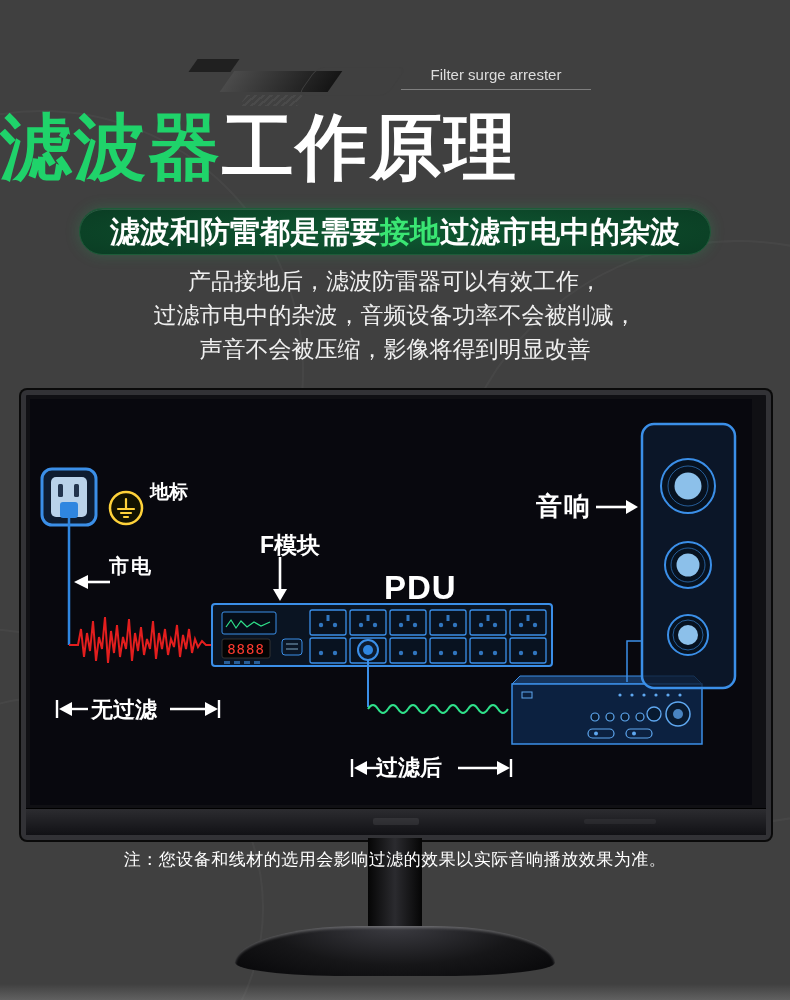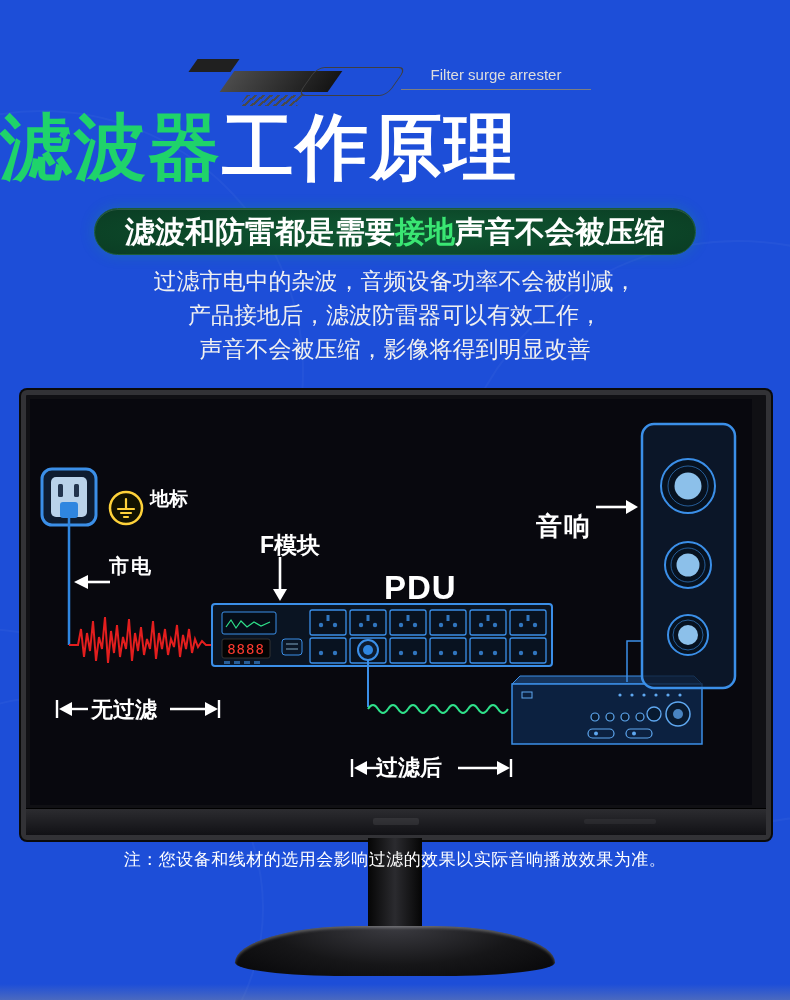--- a/index.html
+++ b/index.html
@@ -1,17 +1,17 @@
 <!DOCTYPE html>
 <html><head>
 <meta charset="utf-8">
 <style>
   html,body { margin:0; padding:0; background:#000; }
   body { font-family: "Liberation Sans", "DejaVu Sans", sans-serif; }
-  .page { position:relative; width:790px; height:1000px; margin:0 auto; background:#1d4ed8; overflow:hidden; }
+  .page { position:relative; width:790px; height:1000px; margin:0 auto; background:#404040; overflow:hidden; }
 
   
   .arc { position:absolute; border:2px solid rgba(255,255,255,0.035); border-radius:50%; }
   .arc1 { left:-220px; top:110px; width:520px; height:520px; }
   .arc2 { right:-240px; top:240px; width:580px; height:580px; }
   .arc3 { left:-160px; bottom:-120px; width:420px; height:420px; }
 
   
   .deco { position:absolute; top:55px; left:175px; width:460px; height:58px; }
   .d1 { position:absolute; left:18px; top:4px; width:42px; height:13px; background:#202020; transform:skewX(-35deg); }
@@ -33,27 +33,27 @@
 
   
   .monitor { position:absolute; left:21px; top:390px; width:740px; height:440px; background:#101014; border:5px solid #323236; border-radius:6px; box-shadow:0 0 0 2px #0a0a0a; }
   .screen { position:absolute; left:4px; top:4px; width:722px; height:406px; background:#08080e; }
   .bezel { position:absolute; left:0; right:0; bottom:0; height:26px; background:linear-gradient(180deg,#2c2c30,#111115); border-top:1px solid #000; }
   .bezel-logo { position:absolute; left:50%; top:9px; transform:translateX(-50%); width:46px; height:7px; background:rgba(255,255,255,0.08); border-radius:2px; }
   .bezel-marks { position:absolute; right:110px; top:10px; width:72px; height:5px; background:rgba(255,255,255,0.05); border-radius:2px; }
 
   .diagram-svg { position:absolute; left:0; top:0; width:722px; height:406px; }
   .lbl { position:absolute; color:#fff; font-weight:800; white-space:nowrap; }
-  .lbl-ground { left:120px; top:87px; font-size:19px; }
+  .lbl-ground { left:120px; top:80px; font-size:19px; }
   .lbl-mains { left:79px; top:154px; font-size:20px; letter-spacing:2px; }
   .lbl-fmodule { left:230px; top:131px; font-size:23px; }
   .lbl-pdu { left:354px; top:170px; font-size:33px; letter-spacing:1px; }
   .lbl-unfiltered { left:61px; top:296px; font-size:22px; }
   .lbl-filtered { left:346px; top:354px; font-size:22px; }
-  .lbl-speaker { left:506px; top:110px; font-size:26px; letter-spacing:2px; }
+  .lbl-speaker { left:506px; top:90px; font-size:26px; letter-spacing:2px; }
 
   .note { position:absolute; top:848px; width:100%; text-align:center; color:#fff; font-size:17px; letter-spacing:.5px; z-index:5; }
 
   
   .stand-neck { position:absolute; left:50%; top:838px; transform:translateX(-50%); width:54px; height:96px; background:linear-gradient(90deg,#050505,#2b2b2f 50%,#050505); z-index:2; }
   .stand-base { position:absolute; left:50%; top:926px; transform:translateX(-50%); width:320px; height:50px; z-index:3;
     background: radial-gradient(ellipse at 50% 0%, #3c3c42 0%, #161618 55%, #060608 100%);
     border-radius: 50% 50% 45% 45% / 95% 95% 35% 35%;
     box-shadow: inset 0 2px 3px rgba(255,255,255,.28); }
   .floor { position:absolute; left:0; right:0; bottom:0; height:16px; background:linear-gradient(180deg, rgba(130,130,130,0) 0%, rgba(150,150,150,.38) 100%); z-index:1; }
@@ -72,26 +72,26 @@
     <div class="d3"></div>
     <div class="d4"></div>
     <div class="tagline">Filter surge arrester</div>
   </div>
 
   <div class="title">
     <span class="green">滤波器</span><span>工作原理</span>
   </div>
 
   <div class="banner">
-    <span>滤波和防雷都是需要</span><span class="hl">接地</span><span>声音不会被压缩</span>
+    <span>滤波和防雷都是需要</span><span class="hl">接地</span><span>过滤市电中的杂波</span>
   </div>
 
   <div class="desc">
+    <div>产品接地后，滤波防雷器可以有效工作，</div>
     <div>过滤市电中的杂波，音频设备功率不会被削减，</div>
-    <div>产品接地后，滤波防雷器可以有效工作，</div>
     <div>声音不会被压缩，影像将得到明显改善</div>
   </div>
 
   <div class="monitor">
     <div class="screen">
       <svg class="diagram-svg" viewBox="0 0 722 406">
 
         <g>
           <rect x="12" y="70" width="54" height="56" rx="10" fill="#0e1c30" stroke="#3b8fe8" stroke-width="3"></rect>
           <rect x="21" y="78" width="36" height="40" rx="5" fill="#b9d2ea"></rect>

